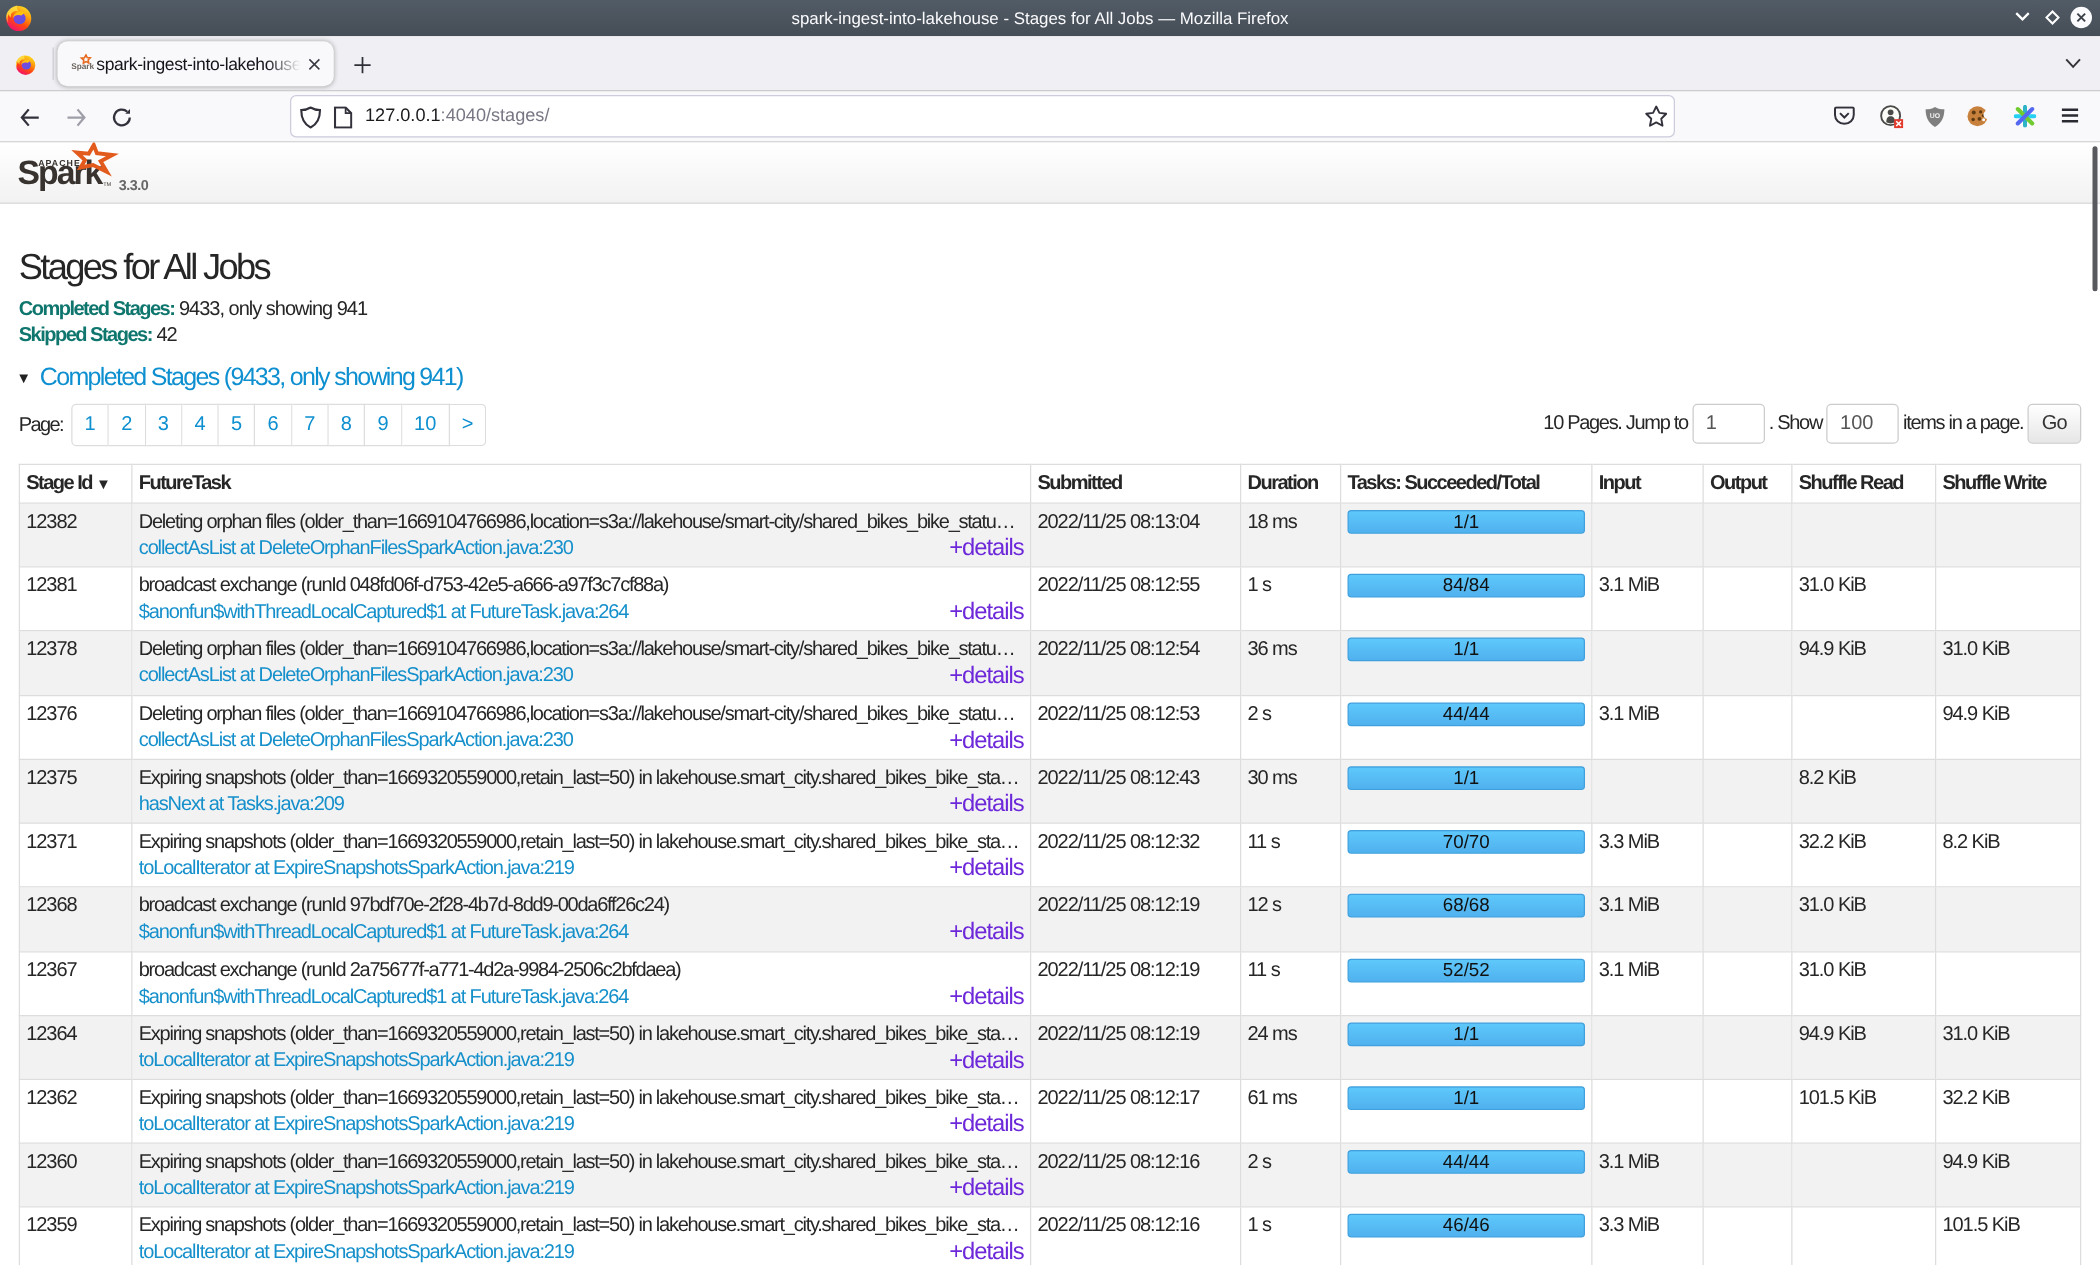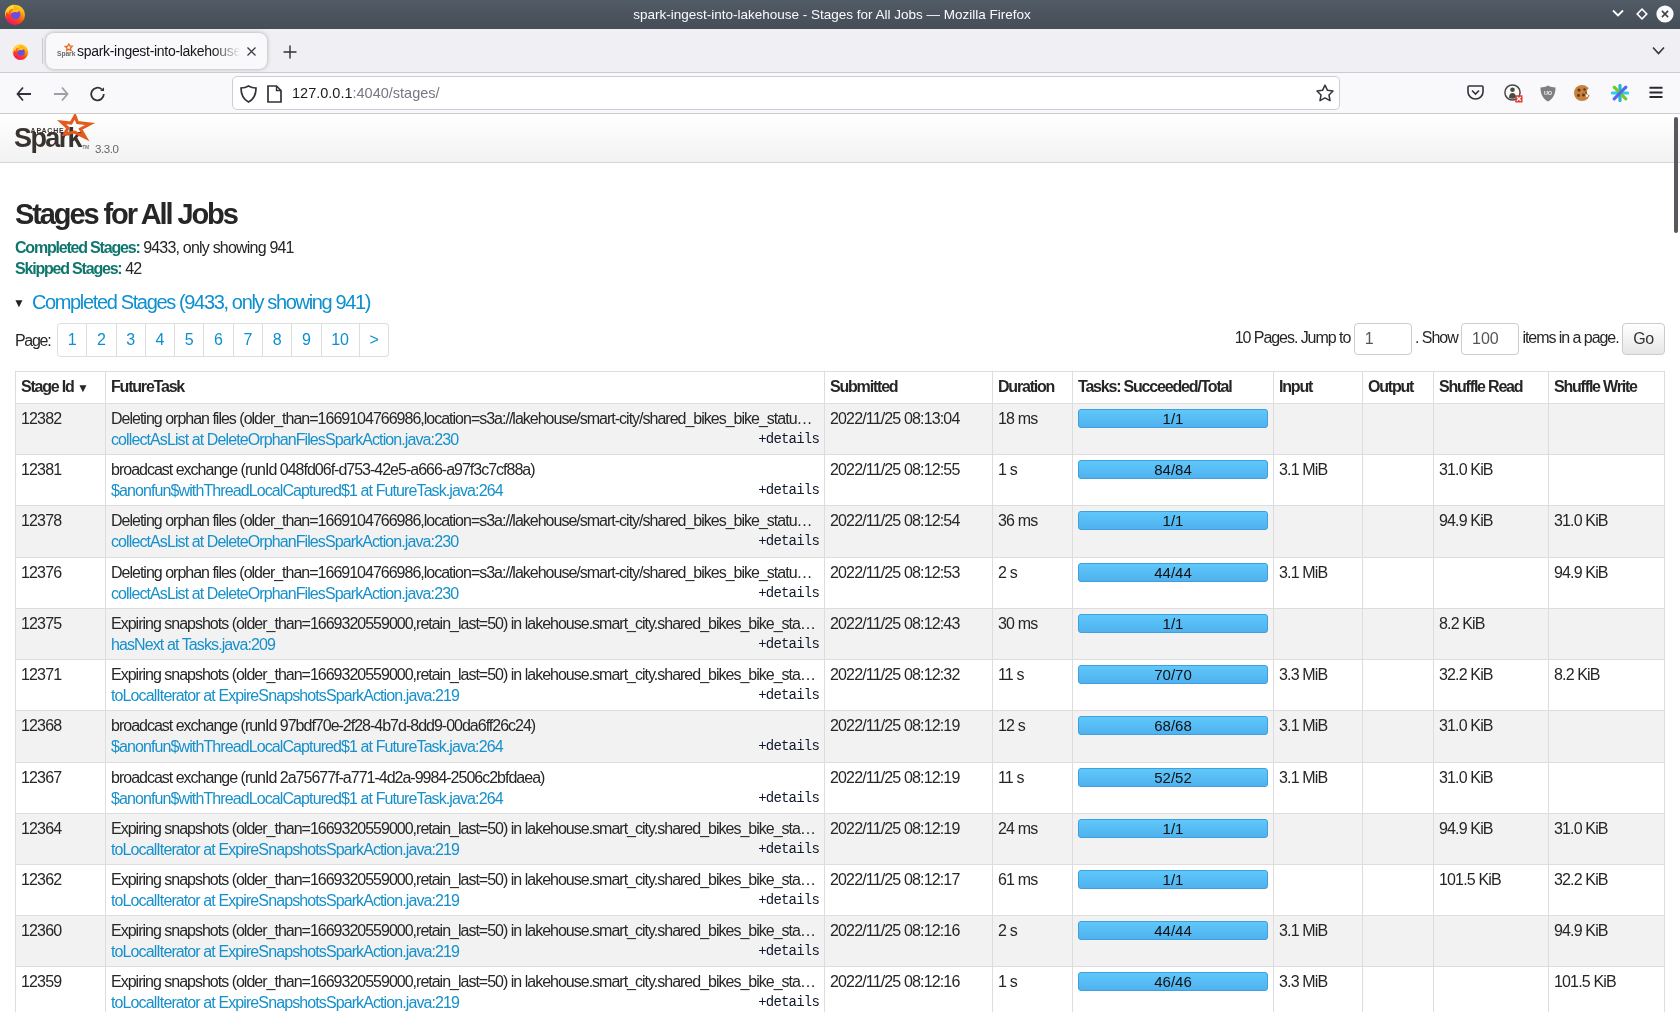--- a/index.html
+++ b/index.html
@@ -28,24 +28,24 @@
 #navbar{position:absolute;left:0;top:114px;width:1680px;height:49px;
   background:linear-gradient(#ffffff,#f2f2f2);border-bottom:1px solid #d4d4d4;}
 #navlinks{position:absolute;left:137px;top:0;height:48px;}
 #navlinks a{display:inline-block;float:left;height:48px;line-height:48px;padding:0 15px;
   font-size:15px;color:#777;text-decoration:none;}
 #navlinks a.active{background:#e6e6e6;color:#555;
   box-shadow:inset 0 3px 8px rgba(0,0,0,.125);}
 #appname{position:absolute;right:14px;top:0;height:48px;line-height:50px;
   font-size:16px;letter-spacing:-0.3px;color:#555;}
 #appname b{letter-spacing:-0.1px;}
-#version{position:absolute;font-size:11.5px;font-weight:normal;color:#666;letter-spacing:-0.4px;}
+#version{position:absolute;font-size:11.5px;font-weight:bold;color:#666;letter-spacing:-0.4px;}
 
 #content a{color:#0f766e;text-decoration:none;}
-h3{position:absolute;left:15px;top:200px;font-size:29px;line-height:29px;font-weight:bold;
+h3{position:absolute;left:15px;top:200px;font-size:29px;line-height:29px;font-weight:normal;
   letter-spacing:-2.1px;color:#262626;}
 #counts{position:absolute;left:15px;top:237px;font-size:16px;color:#262626;line-height:21px;
   letter-spacing:-0.8px;}
 #counts b{letter-spacing:-1.2px;}
 h4{position:absolute;left:13px;top:292px;font-size:20px;line-height:20px;font-weight:normal;
   letter-spacing:-1.35px;color:#0d8fd0;}
 h4 .arr{color:#222;font-size:12px;vertical-align:2px;margin-right:7px;letter-spacing:0;}
 #pagelabel{position:absolute;left:15px;top:332px;font-size:16px;letter-spacing:-1.3px;color:#262626;}
 #pager{position:absolute;left:57px;top:323px;height:34px;}
 #pager a{display:block;float:left;min-width:9px;text-align:center;padding:5px 9.7px;
@@ -64,21 +64,21 @@
 
 #stagetable{position:absolute;left:15px;top:371px;border-collapse:collapse;table-layout:fixed;
   width:1650px;font-size:16px;color:#262626;}
 #stagetable th,#stagetable td{border:1px solid #ddd;padding:4px 5px;vertical-align:top;
   text-align:left;line-height:21px;overflow:hidden;letter-spacing:-0.85px;}
 #stagetable th{font-weight:bold;height:31px;padding:4px 5px;letter-spacing:-1.2px;}
 #stagetable tr.data{height:51.22px;}
 #stagetable tr.odd{background:#f2f2f3;}
 #stagetable a{letter-spacing:-0.9px;color:#1690cb;}
 .dline1{white-space:nowrap;overflow:hidden;width:710px;letter-spacing:-1px;}
-.dline2 .det{float:right;color:#0f172a;font-size:14px;letter-spacing:-0.8px;font-family:Liberation Mono, monospace;}
+.dline2 .det{float:right;color:#6d28d9;font-size:19px;letter-spacing:-0.8px;}
 .pbar{margin-top:1px;height:19px;border-radius:3px;border:1px solid #40a0dd;
   background:linear-gradient(#5ec8fb,#50b1ee);text-align:center;
   line-height:18px;font-size:15px;color:#111;letter-spacing:0;}
 #scrollthumb{position:absolute;left:1674px;top:117px;width:4px;height:116px;
   background:#58585f;border-radius:2px;}
 </style></head>
 <body>
 <div id="titlebar">
   <svg class="abs" style="left:4px;top:3px" width="22" height="22" viewBox="0 0 20 20">
 <defs>

